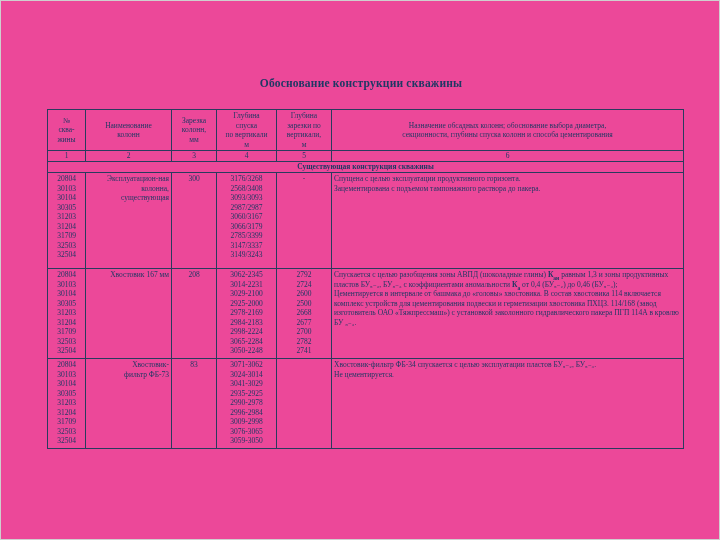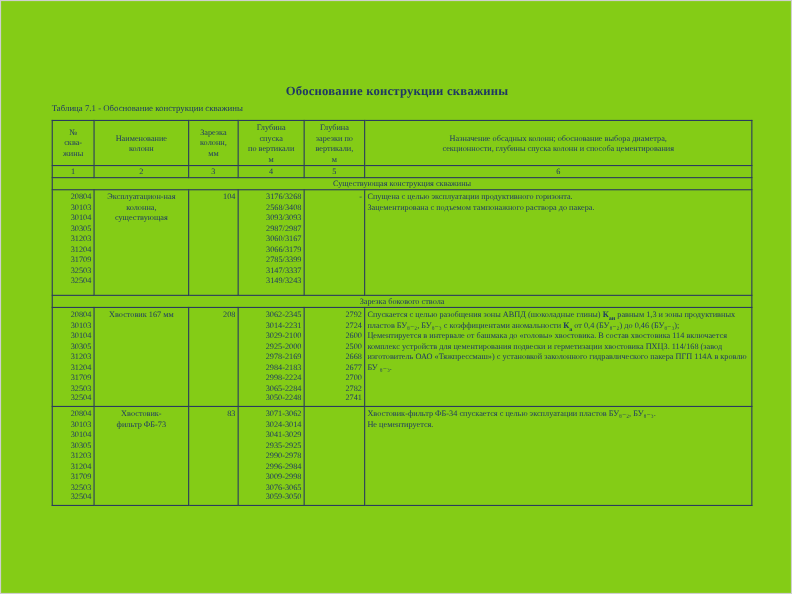--- a/index.html
+++ b/index.html
@@ -1,53 +1,52 @@
 <!DOCTYPE html>
 <html><head>
 <meta charset="utf-8">
 <style>
   html,body{margin:0;padding:0;background:#e9e9e9;}
   .slide{
-    position:relative;width:720px;height:540px;background:#84cc16;
+    position:relative;width:720px;height:540px;background:#ec4899;
     box-sizing:border-box;border:1px solid #cfcfcf;overflow:hidden;
     font-family:"Liberation Serif","DejaVu Serif",serif;color:#1f3864;
   }
   .title{
     position:absolute;left:0;top:76px;width:720px;text-align:center;
     font-size:11.5px;font-weight:bold;letter-spacing:.2px;
   }
   .caption{position:absolute;left:46px;top:93px;font-size:8px;}
   table.main{
     position:absolute;left:46px;top:108px;width:636px;
     border-collapse:collapse;table-layout:fixed;
   }
   table.main td,table.main th{
     border:1px solid #2a3b5e;box-sizing:border-box;
     font-size:7.5px;line-height:9.5px;font-weight:normal;
     padding:1px 2px;vertical-align:top;white-space:pre-line;
     overflow:hidden;color:#1f3864;
   }
   tr.head th{vertical-align:middle;text-align:center;height:40px;}
   tr.nums td{height:11px;line-height:9px;text-align:center;padding:0;}
-  tr.section td{height:11px;line-height:9px;text-align:center;font-weight:normal;padding:0;}
-  td.c{text-align:right;}
-  td.l{text-align:center;}
+  tr.section td{height:11px;line-height:9px;text-align:center;font-weight:bold;padding:0;}
+  td.c{text-align:center;}
+  td.l{text-align:right;}
   td.note{font-size:8px;line-height:10.6px;padding:1px 3px;}
   .r1{height:96px;} .r2{height:90px;} .r3{height:90px;}
   td.note div{margin:0;}
   sub{font-size:5.5px;line-height:0;}
   b.k{font-weight:bold;}
 </style>
 </head>
 <body>
 
 <div class="slide">
 
   <div class="title">Обоснование конструкции скважины</div>
-  <div class="caption">Таблица 7.1 - Обоснование конструкции скважины</div>
 
   <table class="main">
     <colgroup>
       <col style="width:38px">
         <col style="width:86px">
         <col style="width:45px">
       <col style="width:60px">
         <col style="width:55px">
         <col style="width:352px">
     </colgroup>
@@ -93,38 +92,35 @@
 30104
 30305
 31203
 31204
 31709
 32503
 32504</td>
       <td class="l">Эксплуатацион-ная
 колонна,
 существующая</td>
-      <td class="c">104</td>
+      <td class="c">300</td>
       <td class="c">3176/3268
 2568/3408
 3093/3093
 2987/2987
 3060/3167
 3066/3179
 2785/3399
 3147/3337
 3149/3243</td>
       <td class="c">-</td>
       <td class="note">Спущена с целью эксплуатации продуктивного горизонта.
 Зацементирована  с подъемом тампонажного раствора до пакера.</td>
     </tr>
 
-    <tr class="section">
-      <td colspan="6">Зарезка бокового ствола</td>
-    </tr>
 
     <tr class="r2">
       <td class="c">20804
 30103
 30104
 30305
 31203
 31204
 31709
 32503

